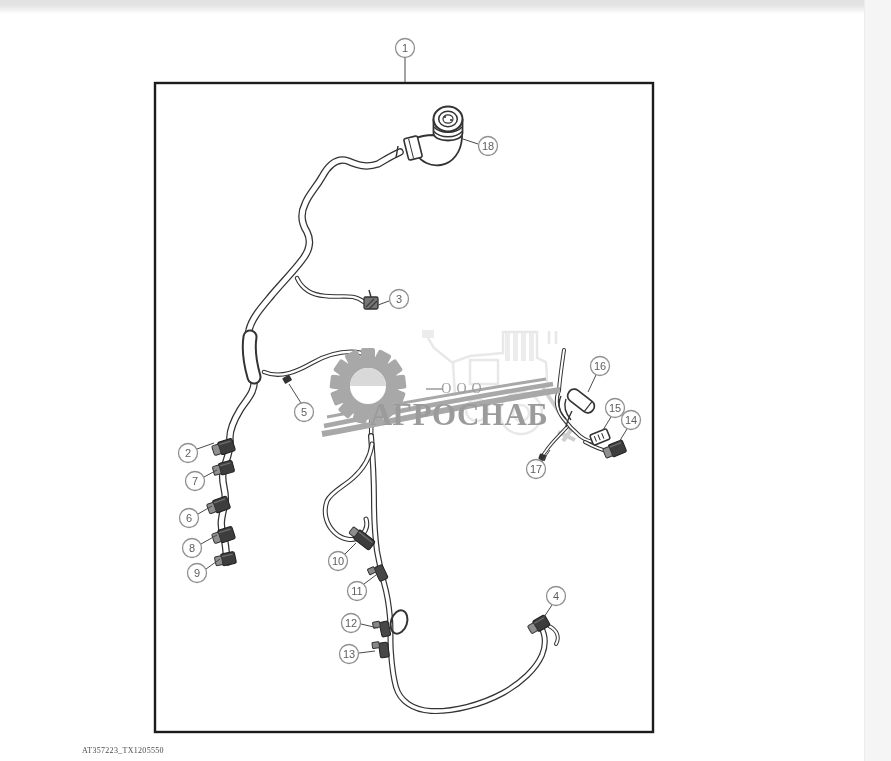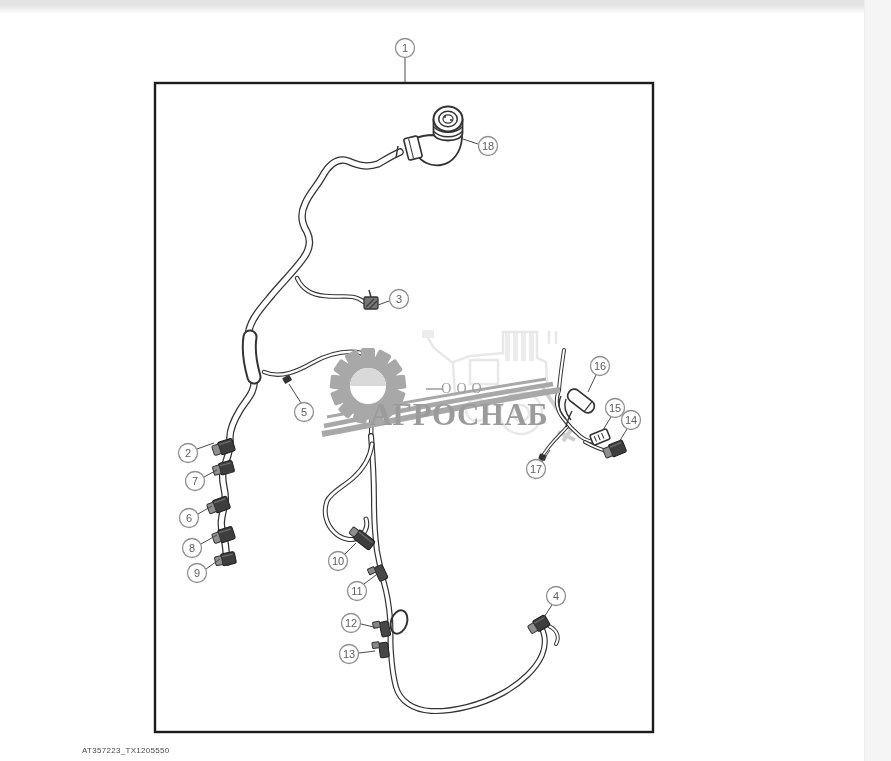--- a/index.html
+++ b/index.html
@@ -4,21 +4,21 @@
 <style>
   html,body{margin:0;padding:0;background:#fff;}
   .page{position:relative;width:891px;height:761px;background:#ffffff;overflow:hidden;
         font-family:"Liberation Sans",sans-serif;}
   .right-strip{position:absolute;top:0;right:0;width:26px;height:761px;
         background:#f5f5f5;border-left:1px solid #ececec;}
   .top-bar{position:absolute;top:0;left:0;width:891px;height:14px;
         background:linear-gradient(to bottom,#e2e2e2 0,#e3e3e3 5px,#ffffff 14px);}
   svg{position:absolute;top:0;left:0;}
   .figure-code{position:absolute;left:82px;top:746px;font-size:8px;letter-spacing:.3px;
-        color:#4a4a4a;font-family:Liberation Sans, sans-serif;}
+        color:#4a4a4a;font-family:Liberation Serif, serif;}
   .wm-small{font-family:"Liberation Serif",serif;font-size:14px;letter-spacing:5px;fill:#9b9b9b;}
   .wm-big{font-family:"Liberation Serif",serif;font-size:31px;font-weight:bold;letter-spacing:.5px;fill:#9b9b9b;}
   .callout-num{font-family:"Liberation Sans",sans-serif;font-size:11px;fill:#5f5f5f;}
 </style>
 </head>
 <body>
 
 <div class="page">
 
   <svg width="891" height="761" viewBox="0 0 891 761">

